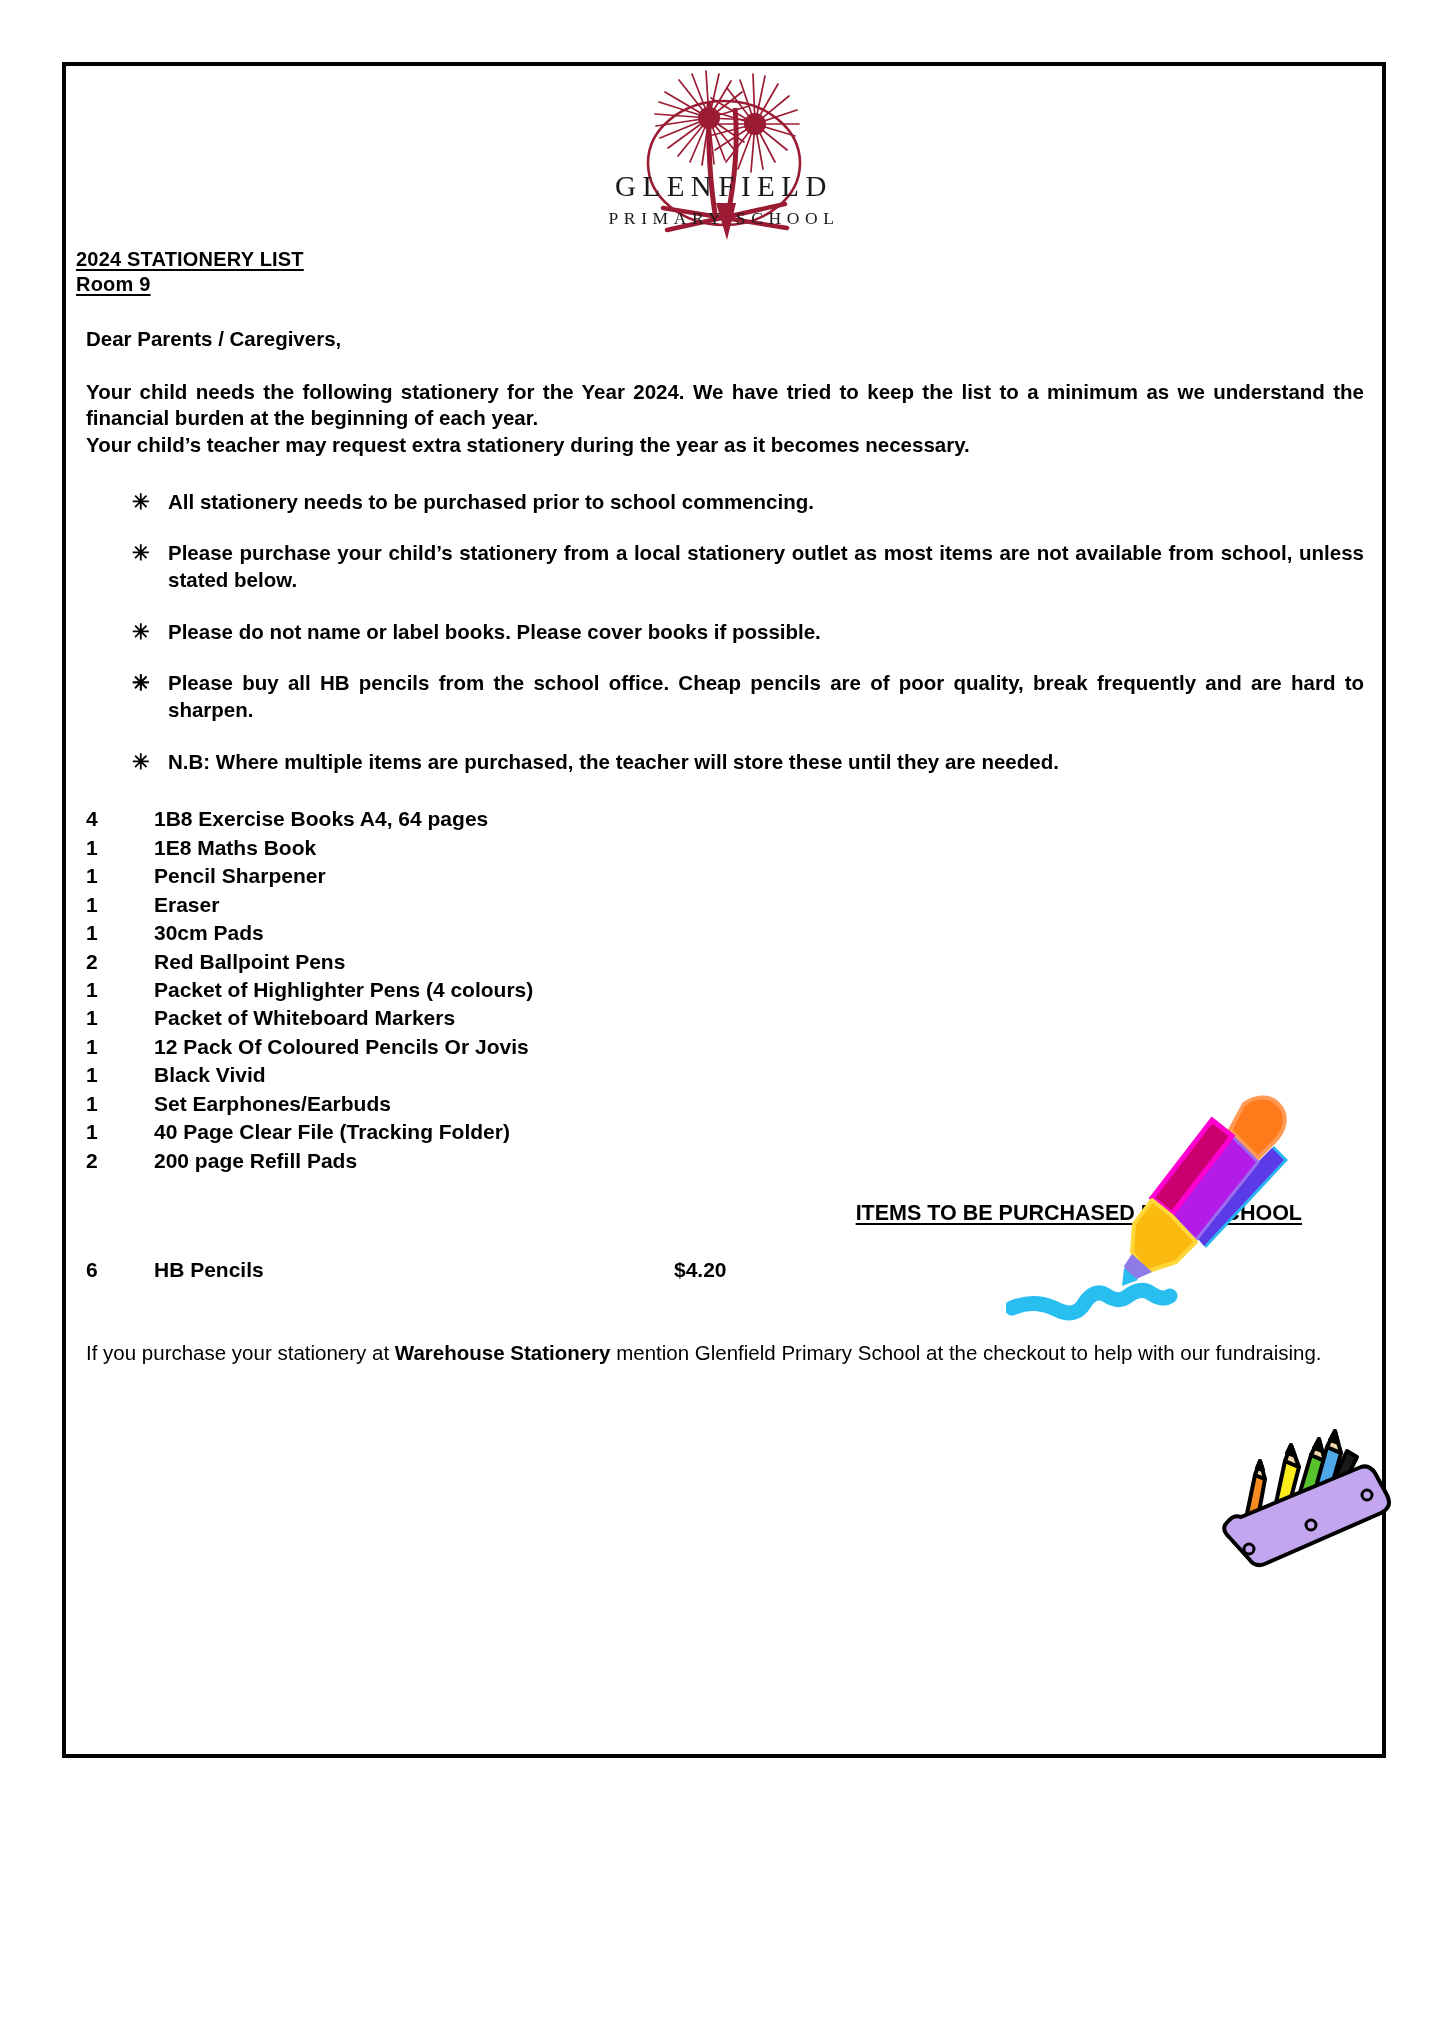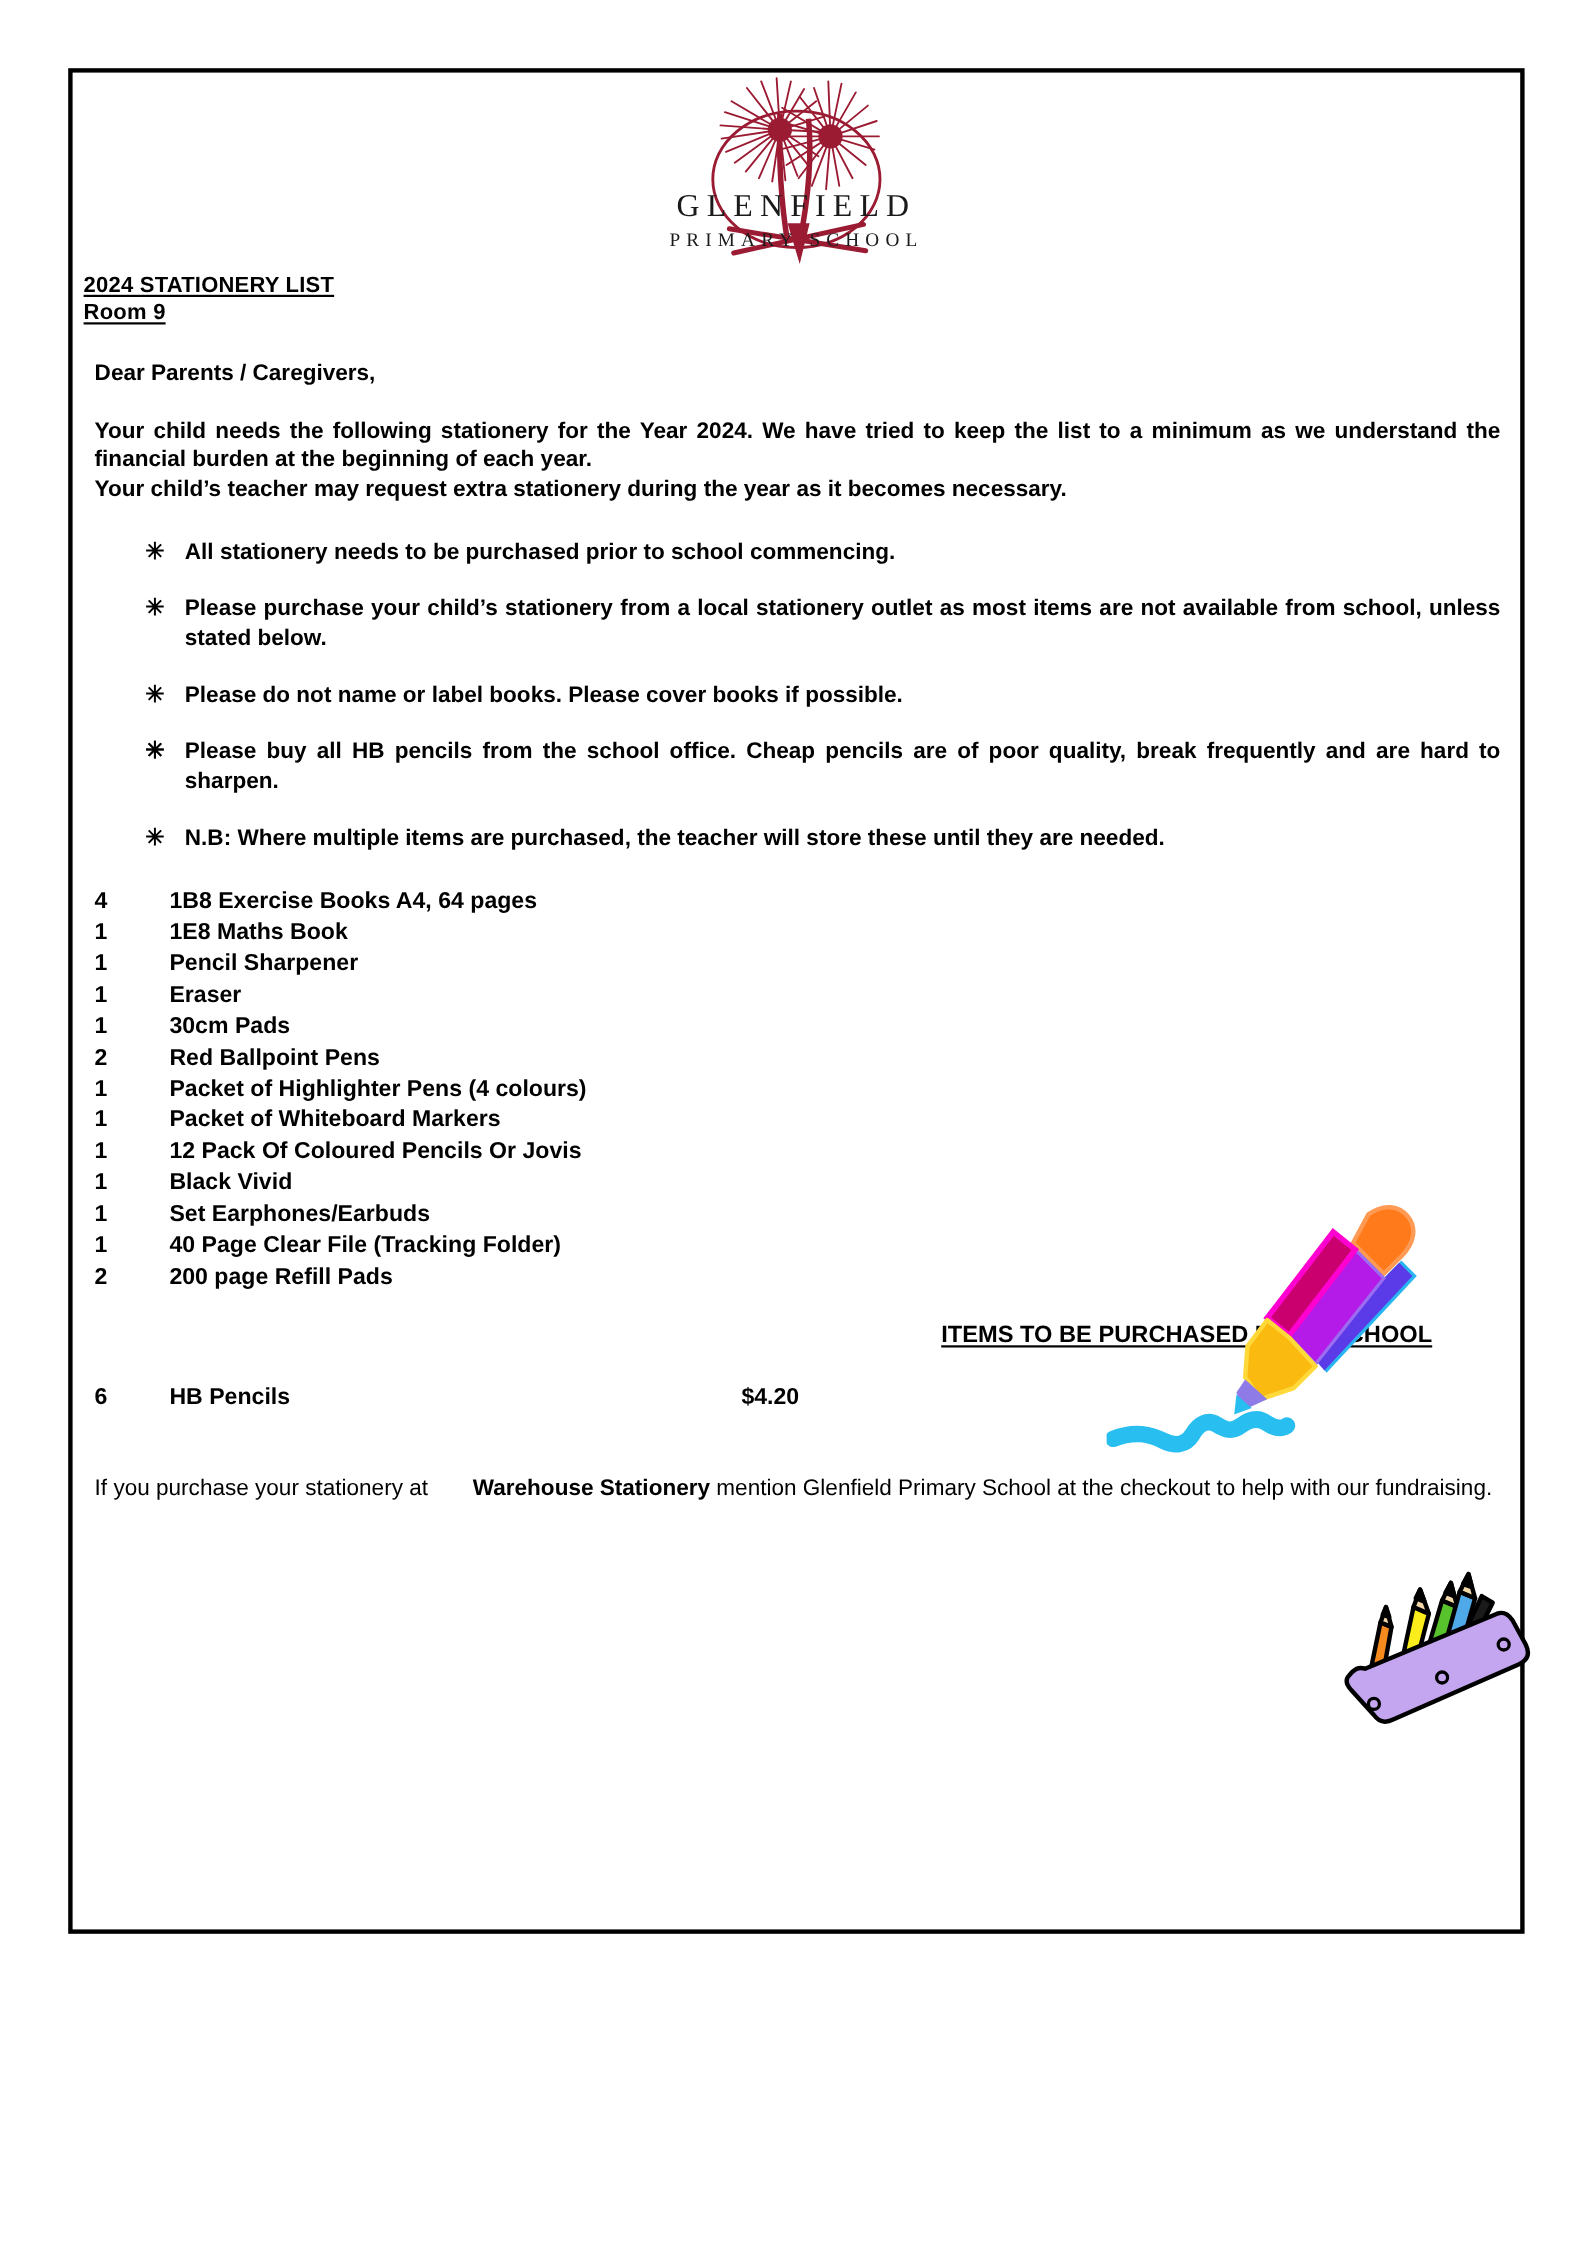--- a/index.html
+++ b/index.html
@@ -128,21 +128,21 @@
 
   
   #footer-note {
     margin-top: 58px;
     padding: 0 8px 0 10px;
     font-size: 20.5px;
     line-height: 1.30;
     text-align: justify;
     text-justify: inter-word;
   }
-  #footer-note b { font-weight: bold; margin-left: 35px; }
+  #footer-note b { font-weight: bold; }
 
   
   .clip { position: absolute; }
   #pencil-art { left: 940px; top: 1010px; }
   #pencilcase-art { left: 1145px; top: 1355px; }
 </style>
 </head>
 <body>
 
 <div id="page-frame">

